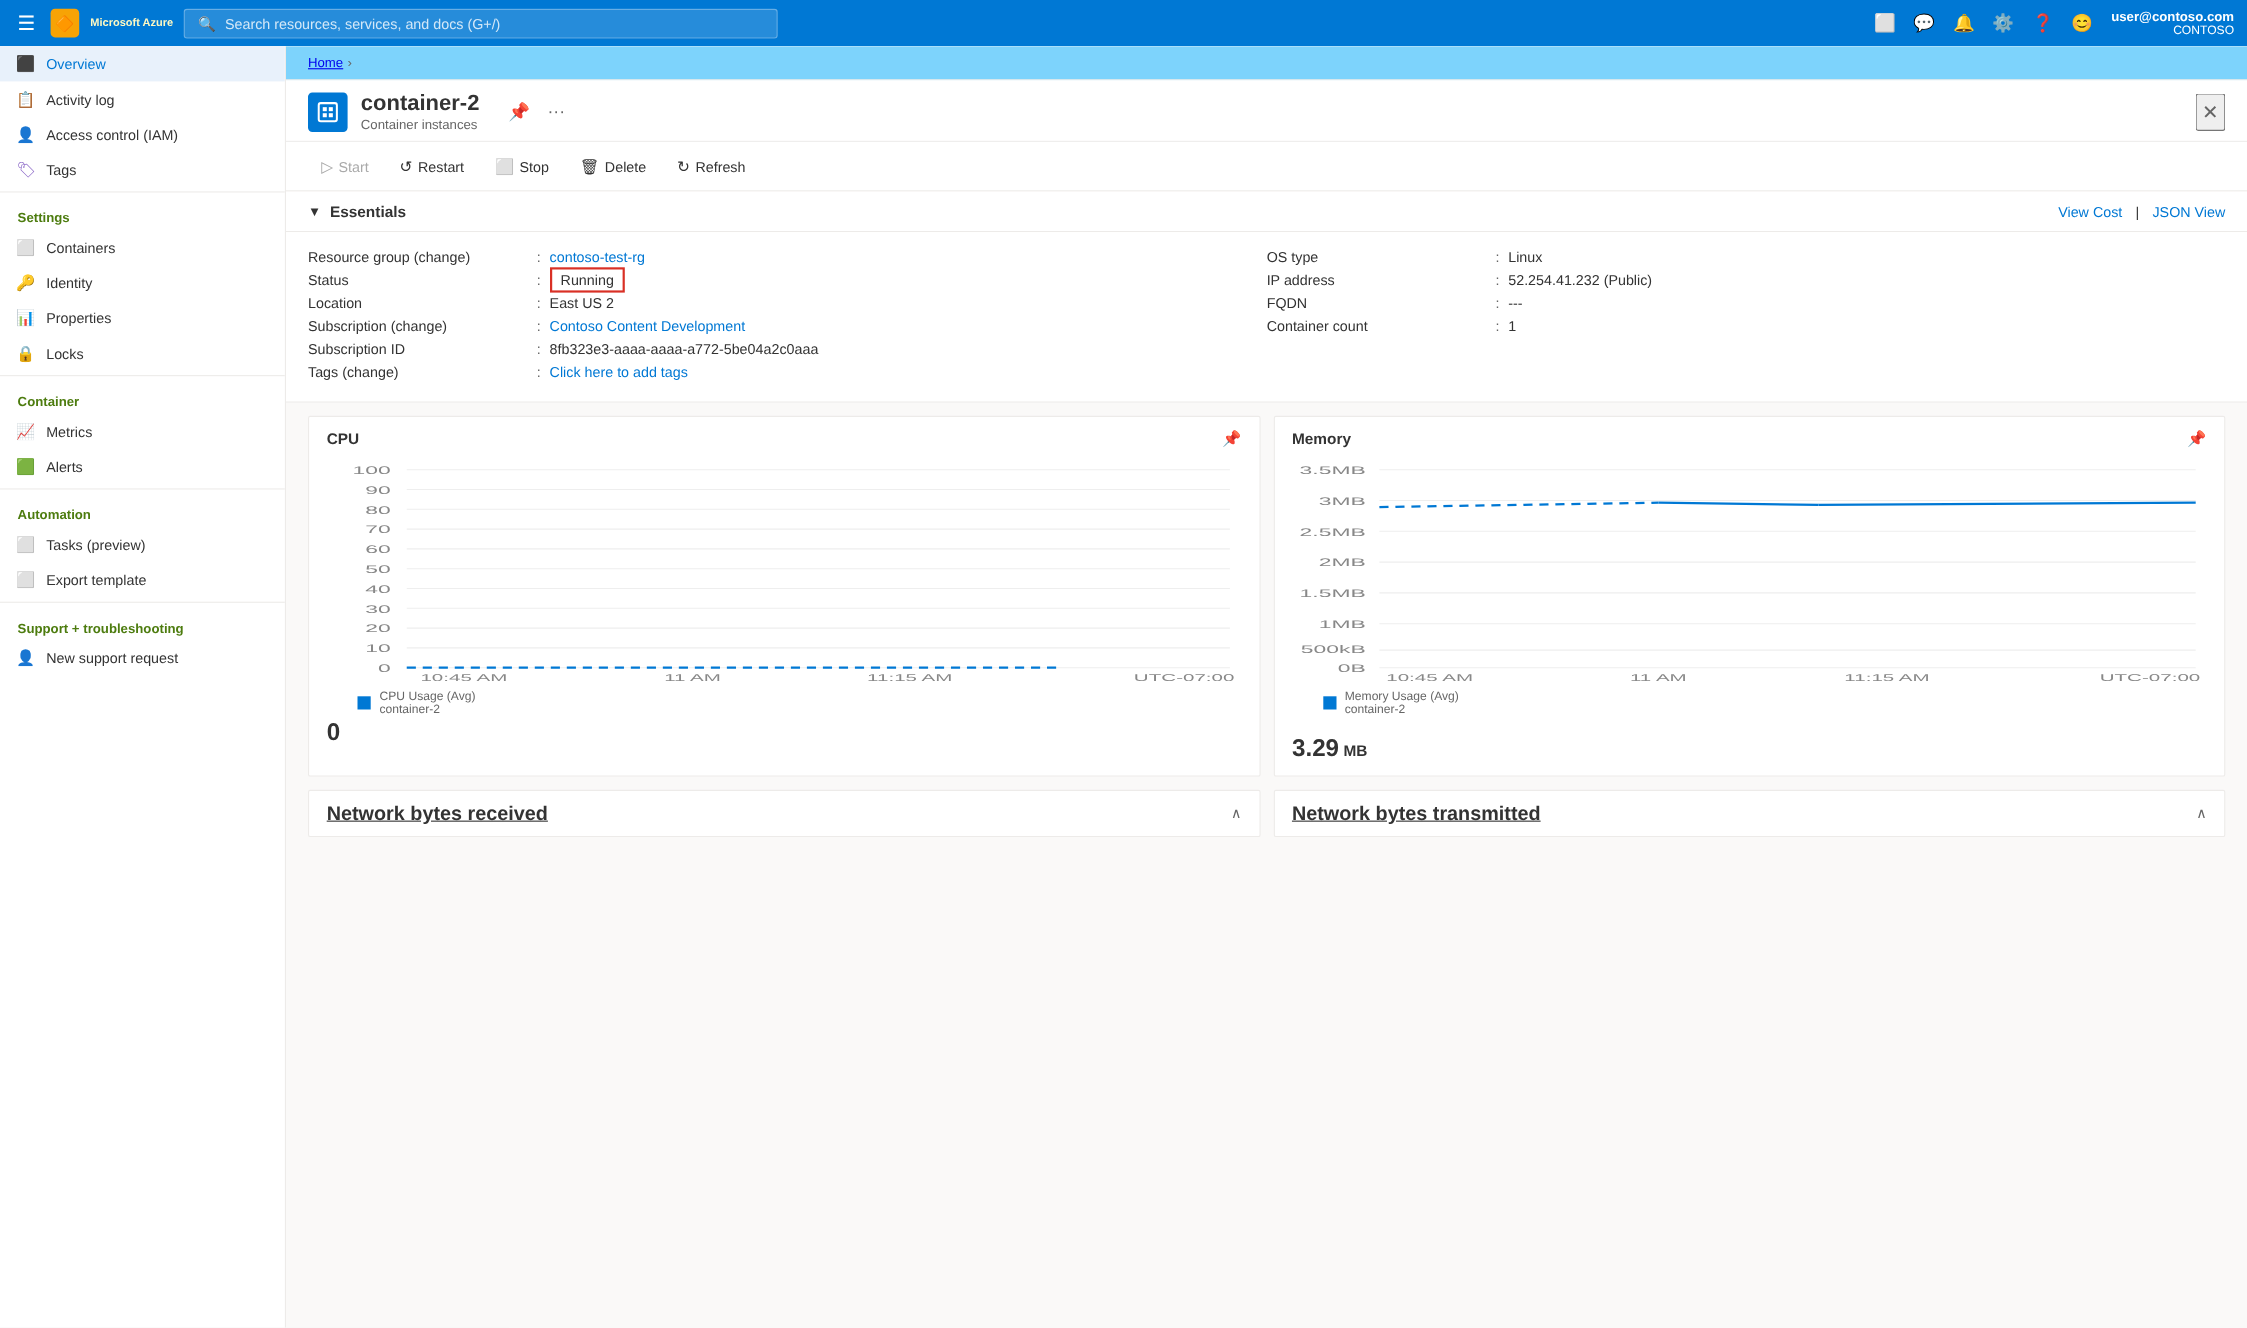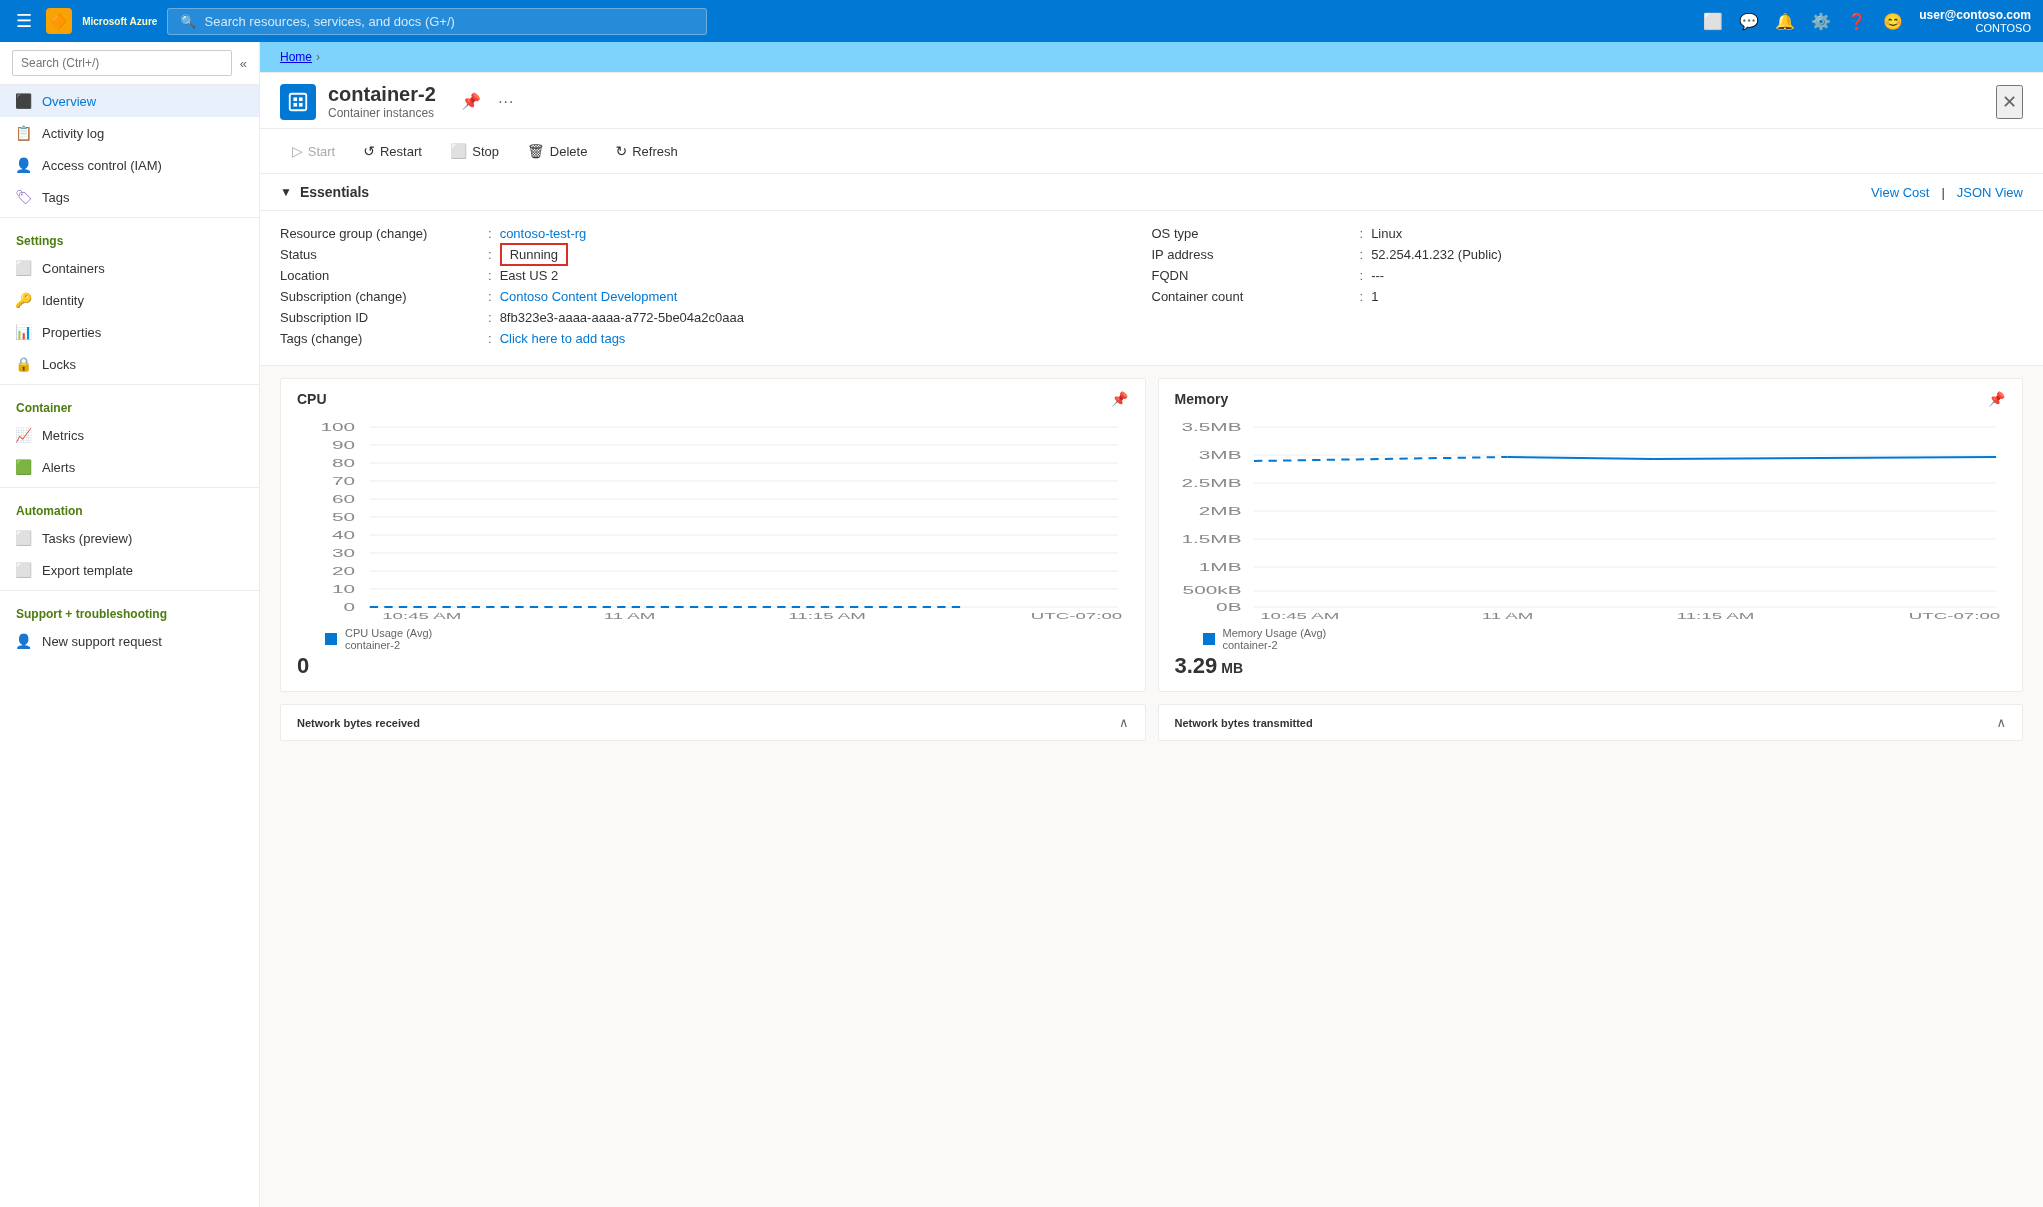--- a/index.html
+++ b/index.html
@@ -97,21 +97,21 @@
 
     
     .chart-container { width: 100%; height: 200px; }
     .chart-legend { display: flex; align-items: center; gap: 8px; margin-top: 8px; margin-left: 28px; }
     .chart-legend-color { width: 12px; height: 12px; background: #0078d4; }
     .chart-value { font-size: 22px; font-weight: 600; }
 
     
     .bottom-charts { display: grid; grid-template-columns: 1fr 1fr; gap: 12px; padding: 0 20px 12px; }
     .bottom-chart-card { background: white; border: 1px solid #edebe9; border-radius: 2px; padding: 10px 16px; display: flex; align-items: center; justify-content: space-between; }
-    .bottom-chart-title { font-size: 11px; font-weight: 600; }
+    .bottom-chart-title { font-size: 18px; font-weight: 600; text-decoration: underline; }
     .bottom-chart-chevron { color: #666; }
 
     
     .content-area::-webkit-scrollbar { width: 8px; }
     .content-area::-webkit-scrollbar-track { background: #f1f1f1; }
     .content-area::-webkit-scrollbar-thumb { background: #ccc; }
   </style>
 </head>
 <body>
 
@@ -133,24 +133,20 @@
     <div class="top-nav-user">
       <span class="username">user@contoso.com</span>
       <span>CONTOSO</span>
     </div>
   </div>
 </nav>
 
 <div class="app-layout">
 
   <aside class="sidebar">
-    <div style="display:flex; align-items:center; padding:8px 12px; border-bottom:1px solid #edebe9;">
-      <input class="sidebar-search" style="flex: 1 1 0%; border: 1px solid rgb(204, 204, 204); border-radius: 2px; padding: 5px 8px; font-size: 12px;" type="text" placeholder="Search (Ctrl+/)">
-      <span style="margin-left:8px; cursor:pointer; color:#666;">«</span>
-    </div>
 
     <div class="sidebar-item active">
       <span class="item-icon" style="color:#0078d4;">⬛</span>
       <span>Overview</span>
     </div>
     <div class="sidebar-item">
       <span class="item-icon" style="color:#0078d4;">📋</span>
       <span>Activity log</span>
     </div>
     <div class="sidebar-item">
@@ -433,21 +429,21 @@
               <text x="375" y="200" font-size="9" fill="#888" text-anchor="middle">UTC-07:00</text>
             </svg>
           </div>
           <div class="chart-legend">
             <div class="chart-legend-color"></div>
             <div>
               <div style="font-size:11px; color:#666;">Memory Usage (Avg)</div>
               <div style="font-size:11px; color:#666;">container-2</div>
             </div>
           </div>
-          <div style="display:flex; align-items:baseline; gap:2px; margin-top:2px;">
+          <div style="display:flex; align-items:baseline; gap:2px; margin-top:16px;">
             <div class="chart-value" style="font-size:22px; font-weight:600;">3.29</div>
             <span style="font-size:14px; font-weight:600; margin-left:2px;">MB</span>
           </div>
         </div>
       </div>
 
       <div class="bottom-charts">
         <div class="bottom-chart-card">
           <span class="bottom-chart-title">Network bytes received</span>
           <span class="bottom-chart-chevron">∧</span>

